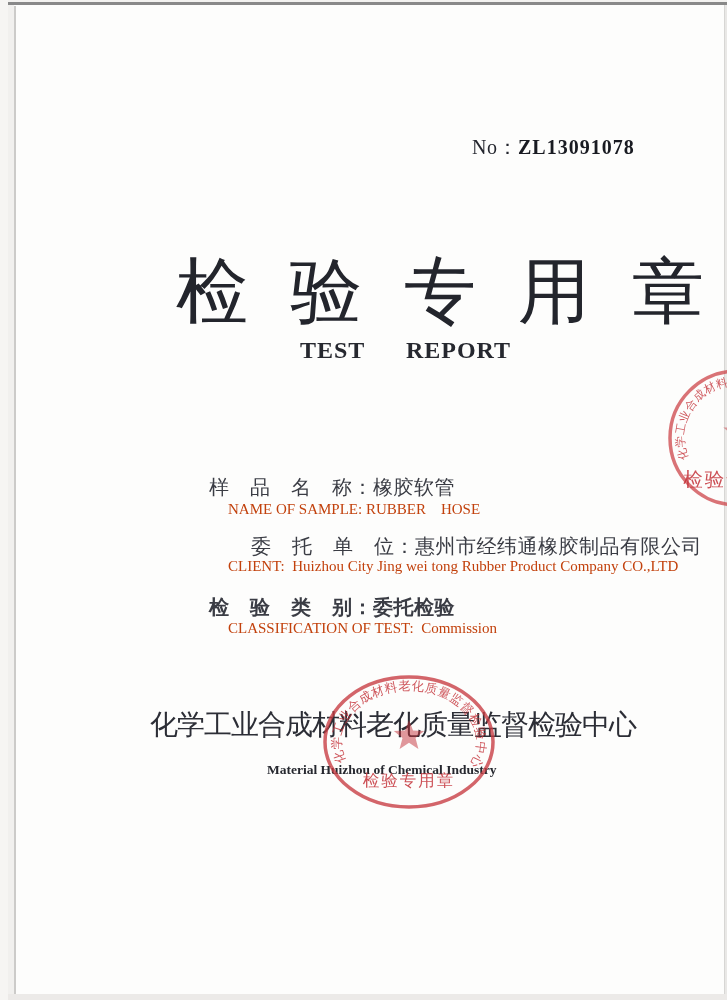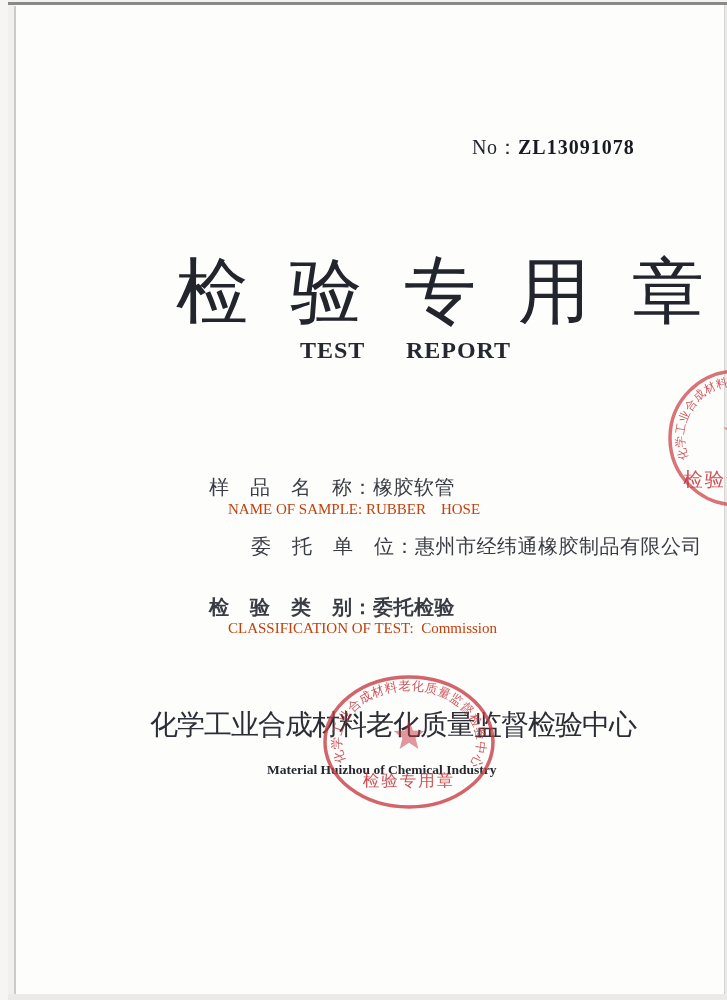--- a/index.html
+++ b/index.html
@@ -53,20 +53,21 @@
 
   <div class="txt no-line"><span>No：</span><b>ZL13091078</b></div>
 
   <div class="txt title-cn">检验专用章</div>
   <div class="txt zh-line f1-zh">样　品　名　称：橡胶软管</div>
 
   <div class="txt title-en">TEST REPORT</div>
   <div class="txt en-line f1-en">NAME OF SAMPLE: RUBBER    HOSE</div>
 
   <div class="txt zh-line f2-zh">委　托　单　位：惠州市经纬通橡胶制品有限公司</div>
+  <div class="txt en-line f2-en">CLIENT:  Huizhou City Jing wei tong Rubber Product Company CO.,LTD</div>
 
   <div class="txt zh-line f3-zh">检　验　类　别：委托检验</div>
   <div class="txt en-line f3-en">CLASSIFICATION OF TEST:  Commission</div>
 
   <div class="txt org-cn">化学工业合成材料老化质量监督检验中心</div>
   <div class="txt org-en2">Material Huizhou of Chemical Industry</div>
 
   <svg class="stamp stamp-bottom" width="195" height="160" viewBox="0 0 195 160" xmlns="http://www.w3.org/2000/svg">
     <ellipse cx="96" cy="77" rx="84" ry="65" fill="none" stroke="#c73a40" stroke-width="3.5" opacity="0.78"></ellipse>
     <path id="arcB" d="M34.4 99 A68 52 0 1 1 157.6 99" fill="none"></path>

